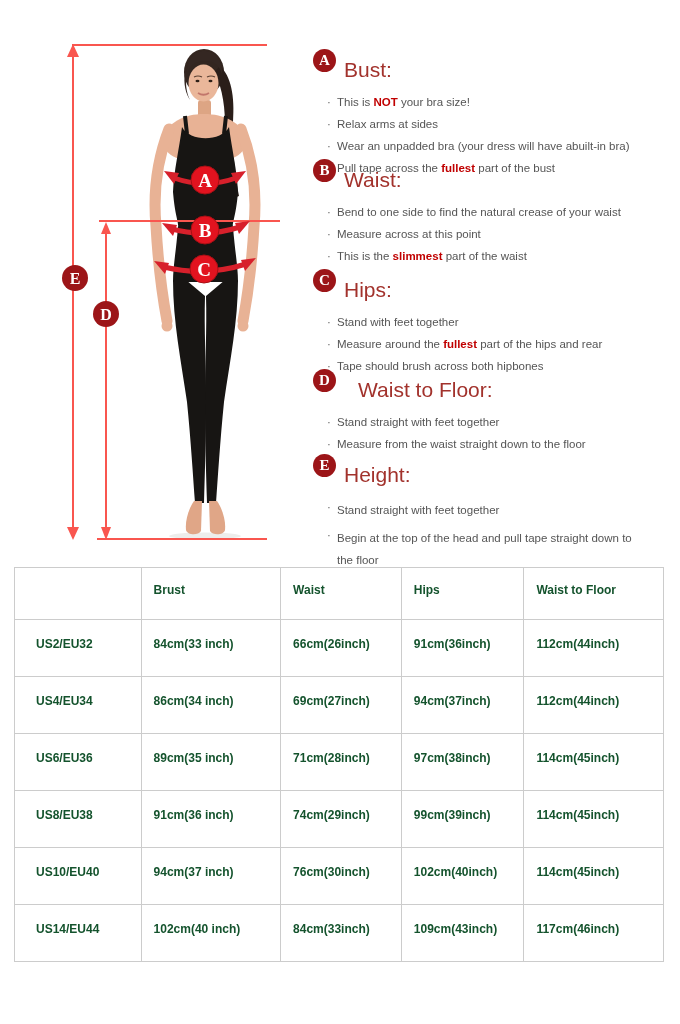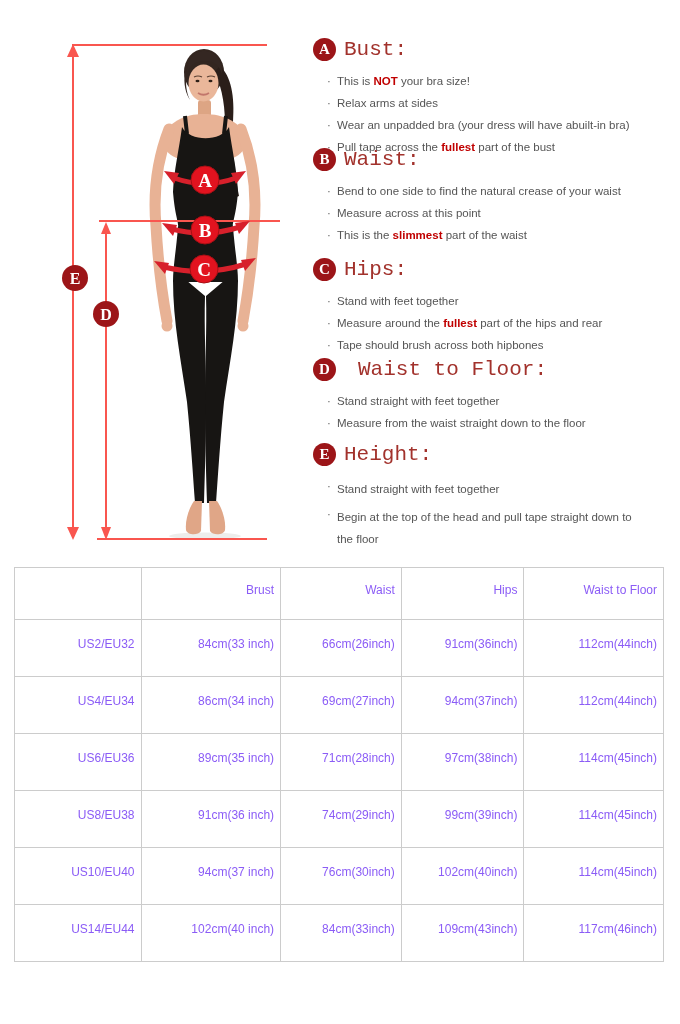--- a/index.html
+++ b/index.html
@@ -15,38 +15,39 @@
   .sections { position:absolute; left:313px; top:0; width:352px; }
   .section { position:absolute; left:0; width:352px; }
   .sec-head { display:flex; align-items:center; }
   .badge {
     display:inline-block; width:23px; height:23px; border-radius:50%;
     background:#9c1518; color:#fff; text-align:center; line-height:23px;
     font-family:"Liberation Serif", serif; font-weight:bold; font-size:15px;
     flex:0 0 23px;
   }
   .sec-title {
-    font-family:Liberation Mono, monospace; font-size:21px; color:#a2322c;
+    font-family:Liberation Sans, sans-serif; font-size:21px; color:#a2322c;
     margin-left:8px;
+    margin-top:20px;
   }
   .sec-title.gap { margin-left:22px; }
   ul.bullets { list-style:none; margin:9px 0 0 14px; }
   ul.bullets li {
     font-size:11.5px; line-height:22px; color:#555; padding-left:10px; position:relative;
   }
   ul.bullets li::before { content:"·"; position:absolute; left:0; top:0; color:#666; }
   ul.bullets strong { color:#c00000; font-weight:bold; }
   .section-height li { line-height:16px; padding-top:3px; padding-bottom:3px; }
 
   
   .table-wrap { position:absolute; left:14px; top:567px; width:650px; }
   table.size-chart { width:100%; border-collapse:collapse; table-layout:fixed; }
   table.size-chart th, table.size-chart td {
-    border:1px solid #ccc; font-size:12px; font-weight:normal; color:#8b5cf6;
-    text-align:right; vertical-align:middle; padding:0 6px 8px 12px;
+    border:1px solid #ccc; font-size:12px; font-weight:bold; color:#14532d;
+    text-align:left; vertical-align:middle; padding:0 6px 8px 12px;
   }
   table.size-chart thead th { height:52px; }
   table.size-chart tbody th, table.size-chart tbody td { height:57px; }
   table.size-chart tbody th { padding-left:21px; }
   .col-size{width:19.5%} .col-bust{width:21.5%} .col-waist{width:18.6%}
   .col-hips{width:18.9%} .col-wtf{width:21.5%}
 </style>
 </head>
 <body>
 

